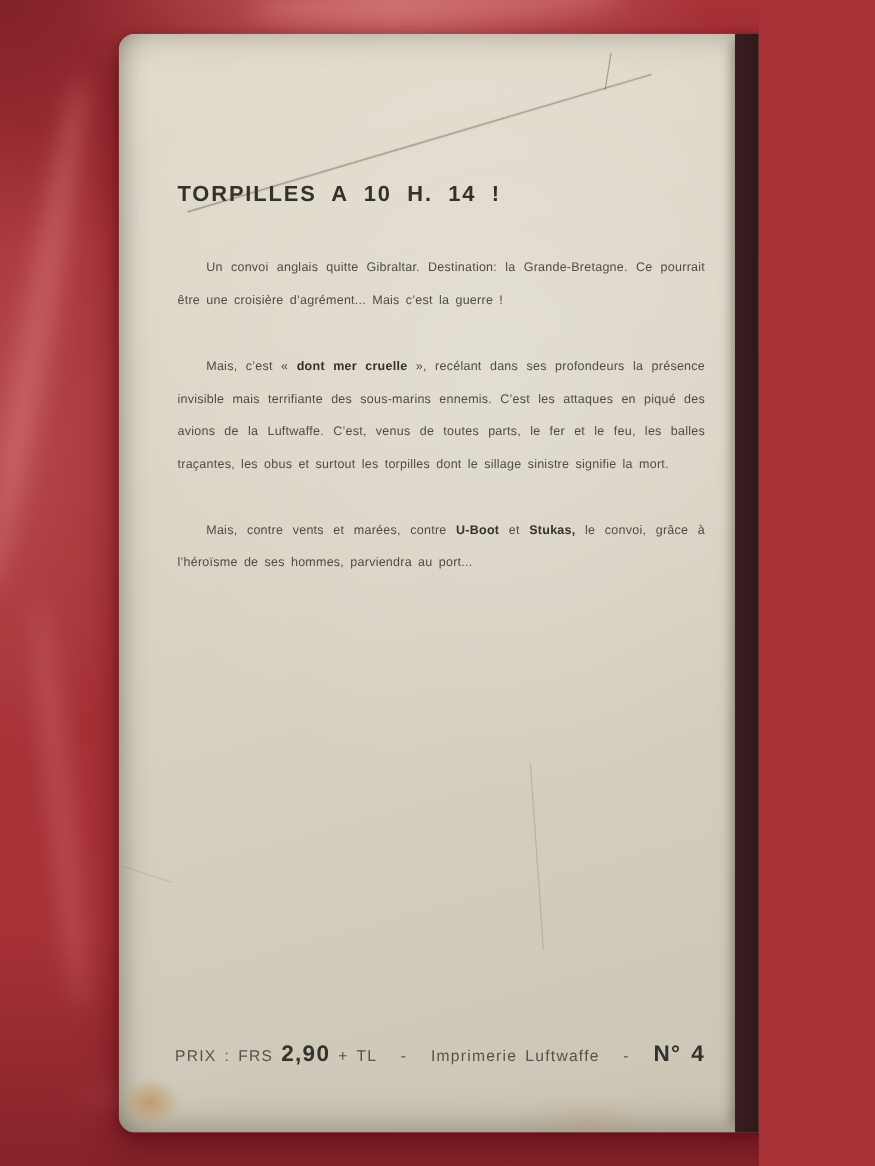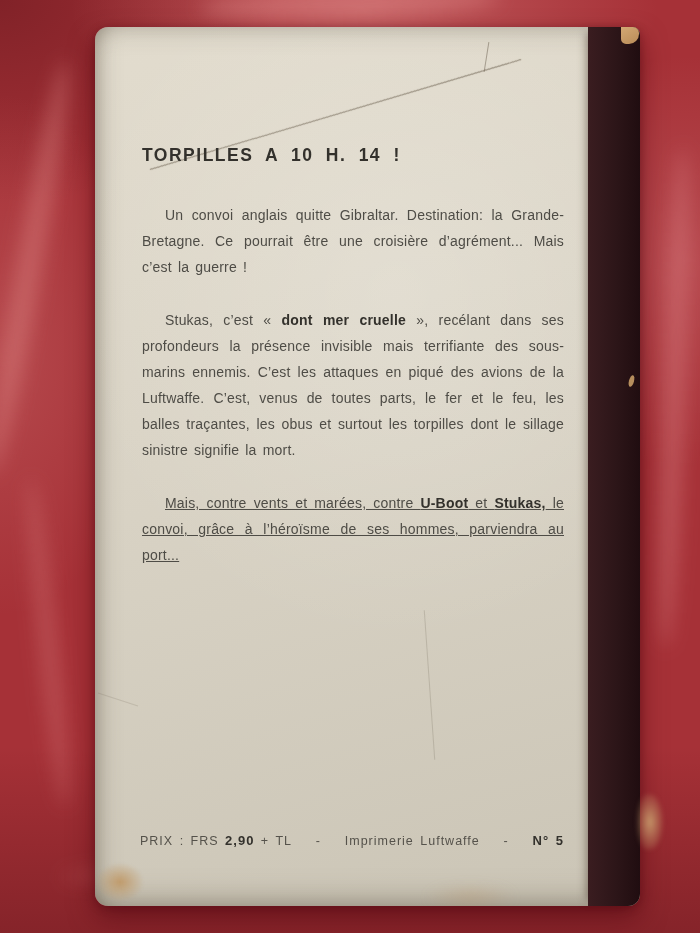--- a/index.html
+++ b/index.html
@@ -2,21 +2,21 @@
 <html style="--background-red: #a63137; --paper: #d9d3c5; --paper-light: #e2dcce; --paper-dark: #cbc5b6; --spine: #2c1518; --ink: #4e4c46; --ink-bold: #33312c; --stain: #c49468;"><head>
 <meta charset="utf-8">
 <style>
   html,body{margin:0;padding:0;}
   body{
     width:700px;height:933px;overflow:hidden;
     font-family:"Liberation Sans","DejaVu Sans",sans-serif;
     background:var(--background-red,#a63137);
   }
   .scene{
-    position:relative;width:700px;height:933px;overflow:hidden;
+    position:relative;width:607px;height:933px;overflow:hidden;
     background:
       radial-gradient(42% 13% at 52% 1%, rgba(238,160,158,.38), transparent 100%),
       radial-gradient(28% 22% at 98% 28%, rgba(224,132,136,.30), transparent 100%),
       radial-gradient(22% 28% at 0% 38%, rgba(226,142,140,.26), transparent 100%),
       radial-gradient(40% 22% at 0% 0%, rgba(60,6,12,.35), transparent 100%),
       linear-gradient(to top, rgba(58,4,10,.30), transparent 20%),
       var(--background-red,#a63137);
   }
   .streak{position:absolute;filter:blur(9px);border-radius:50%;pointer-events:none;}
   .streak-a{left:16px;top:58px;width:26px;height:420px;transform:rotate(10deg);background:rgba(232,150,148,.34);}
@@ -55,32 +55,32 @@
     left:318px;top:854px;width:115px;height:32px;filter:blur(6px);
     background:radial-gradient(closest-side, rgba(182,142,96,.30), rgba(182,142,96,0) 80%);
   }
 
   .text-column{position:absolute;left:47px;top:118px;width:422px;color:var(--ink,#4e4c46);}
   .title{
     margin:0 0 36px 0;font-size:17.5px;font-weight:700;letter-spacing:1.5px;word-spacing:6px;
     color:var(--ink-bold,#33312c);
   }
   .text-column p{
-    margin:0 0 27px 0;font-size:14px;line-height:26px;letter-spacing:.2px;word-spacing:2px;
+    margin:0 0 27px 0;font-size:10px;line-height:26px;letter-spacing:.2px;word-spacing:2px;
     text-align:justify;text-indent:23px;
   }
-  .text-column p:last-child{margin-bottom:0;text-decoration:underline;}
+  .text-column p:last-child{margin-bottom:0;}
   .b{font-weight:700;color:var(--ink-bold,#33312c);}
 
   .footer{
     position:absolute;left:45px;top:806px;width:424px;
     display:flex;justify-content:space-between;align-items:baseline;
     font-size:12.5px;letter-spacing:1px;word-spacing:2px;color:#55524b;
   }
-  .footer .b{font-size:13px;}
+  .footer .b{font-size:18px;}
 
   .spine{
     position:absolute;right:0;top:0;bottom:0;width:52px;
     border-radius:0 8px 12px 0;
     background:linear-gradient(to right, #3a1d20 0%, var(--spine,#2c1518) 55%, #200d10 100%);
     box-shadow:-7px 0 10px -6px rgba(60,40,30,.55);
   }
   .spine-chip{
     position:absolute;top:0;right:1px;width:18px;height:17px;
     background:linear-gradient(150deg,#d3a874,#b98c58);
@@ -112,31 +112,31 @@
       <div class="crease crease-2"></div>
       <div class="crease crease-3"></div>
       <div class="crease crease-4"></div>
       <div class="stain stain-corner"></div>
       <div class="stain stain-bottom"></div>
 
       <div class="text-column">
         <h1 class="title">TORPILLES A 10 H. 14 !</h1>
         <div id="paragraphs">
             <p><span>Un convoi anglais quitte Gibraltar. Destination: la Grande-Bretagne. Ce pourrait être une croisière d’agrément... Mais c’est la guerre !</span></p>
-            <p><span>Stukas, c’est « </span><span class="b">dont mer cruelle</span><span> », recélant dans ses profondeurs la présence invisible mais terrifiante des sous-marins ennemis. C’est les attaques en piqué des avions de la Luftwaffe. C’est, venus de toutes parts, le fer et le feu, les balles traçantes, les obus et surtout les torpilles dont le sillage sinistre signifie la mort.</span></p>
+            <p><span>Mais, c’est « </span><span class="b">dont mer cruelle</span><span> », recélant dans ses profondeurs la présence invisible mais terrifiante des sous-marins ennemis. C’est les attaques en piqué des avions de la Luftwaffe. C’est, venus de toutes parts, le fer et le feu, les balles traçantes, les obus et surtout les torpilles dont le sillage sinistre signifie la mort.</span></p>
             <p><span>Mais, contre vents et marées, contre </span><span class="b">U-Boot</span><span> et </span><span class="b">Stukas,</span><span> le convoi, grâce à l’héroïsme de ses hommes, parviendra au port...</span></p>
           </div>
       </div>
 
       <div class="footer" id="footer">
           <span><span>PRIX : FRS </span><span class="b">2,90</span><span> + TL</span></span>
           <span><span>-</span></span>
           <span><span>Imprimerie Luftwaffe</span></span>
           <span><span>-</span></span>
-          <span><span class="b">N° 5</span></span>
+          <span><span class="b">N° 4</span></span>
         </div>
     </div>
 
     <div class="spine">
       <div class="spine-chip"></div>
       <div class="spine-speck"></div>
     </div>
   </div>
 
   <div class="edge-blob"></div>

